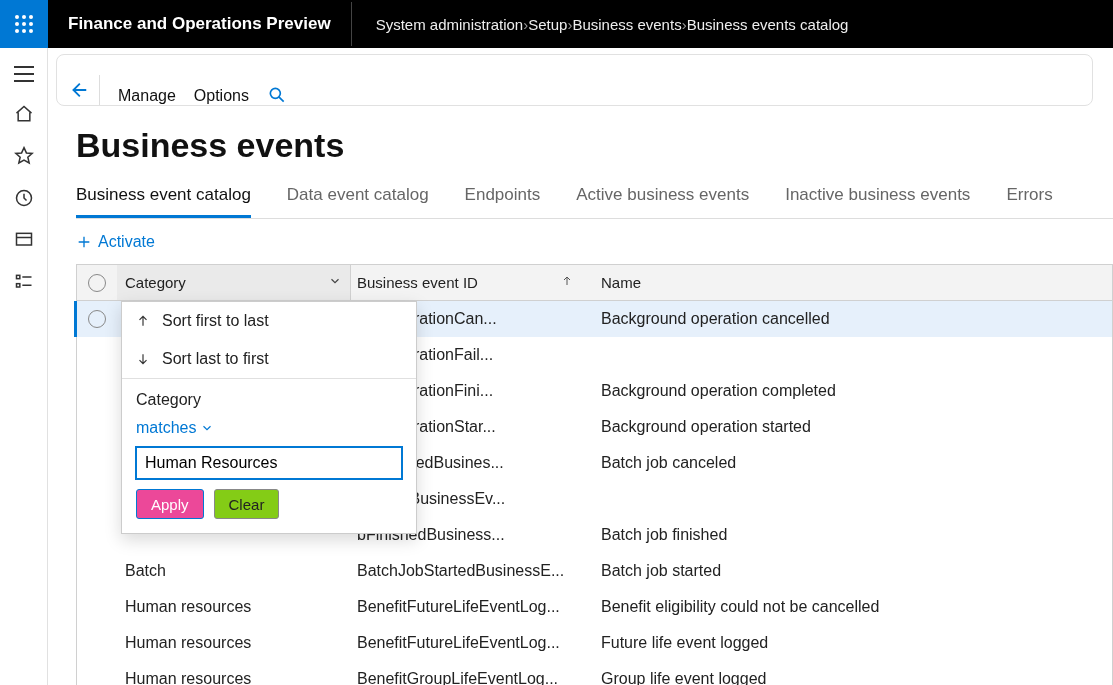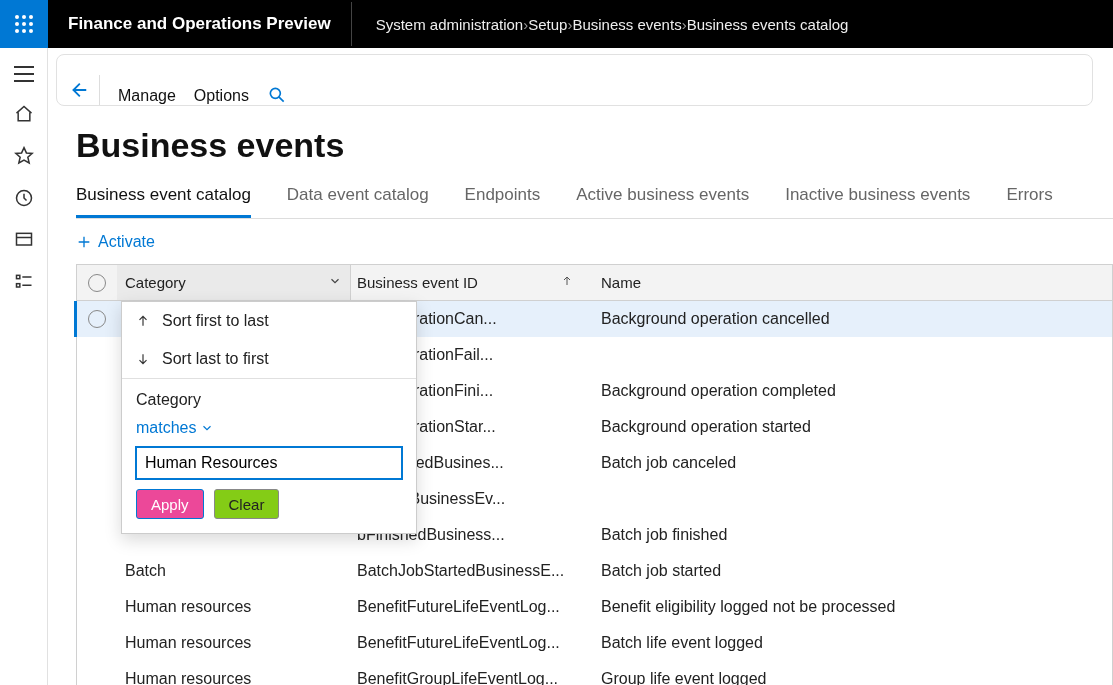--- a/index.html
+++ b/index.html
@@ -266,27 +266,27 @@
           <div class="row">
             <div class="col-sel"></div>
             <div class="col-cat ellipsis">Batch</div>
             <div class="col-id ellipsis">BatchJobStartedBusinessE...</div>
             <div class="col-name ellipsis">Batch job started</div>
           </div>
           <div class="row">
             <div class="col-sel"></div>
             <div class="col-cat ellipsis">Human resources</div>
             <div class="col-id ellipsis">BenefitFutureLifeEventLog...</div>
-            <div class="col-name ellipsis">Benefit eligibility logged not be processed</div>
+            <div class="col-name ellipsis">Benefit eligibility could not be cancelled</div>
           </div>
           <div class="row">
             <div class="col-sel"></div>
             <div class="col-cat ellipsis">Human resources</div>
             <div class="col-id ellipsis">BenefitFutureLifeEventLog...</div>
-            <div class="col-name ellipsis">Batch life event logged</div>
+            <div class="col-name ellipsis">Future life event logged</div>
           </div>
           <div class="row">
             <div class="col-sel"></div>
             <div class="col-cat ellipsis">Human resources</div>
             <div class="col-id ellipsis">BenefitGroupLifeEventLog...</div>
             <div class="col-name ellipsis">Group life event logged</div>
           </div>
         </div>
     </div>
   </div>

